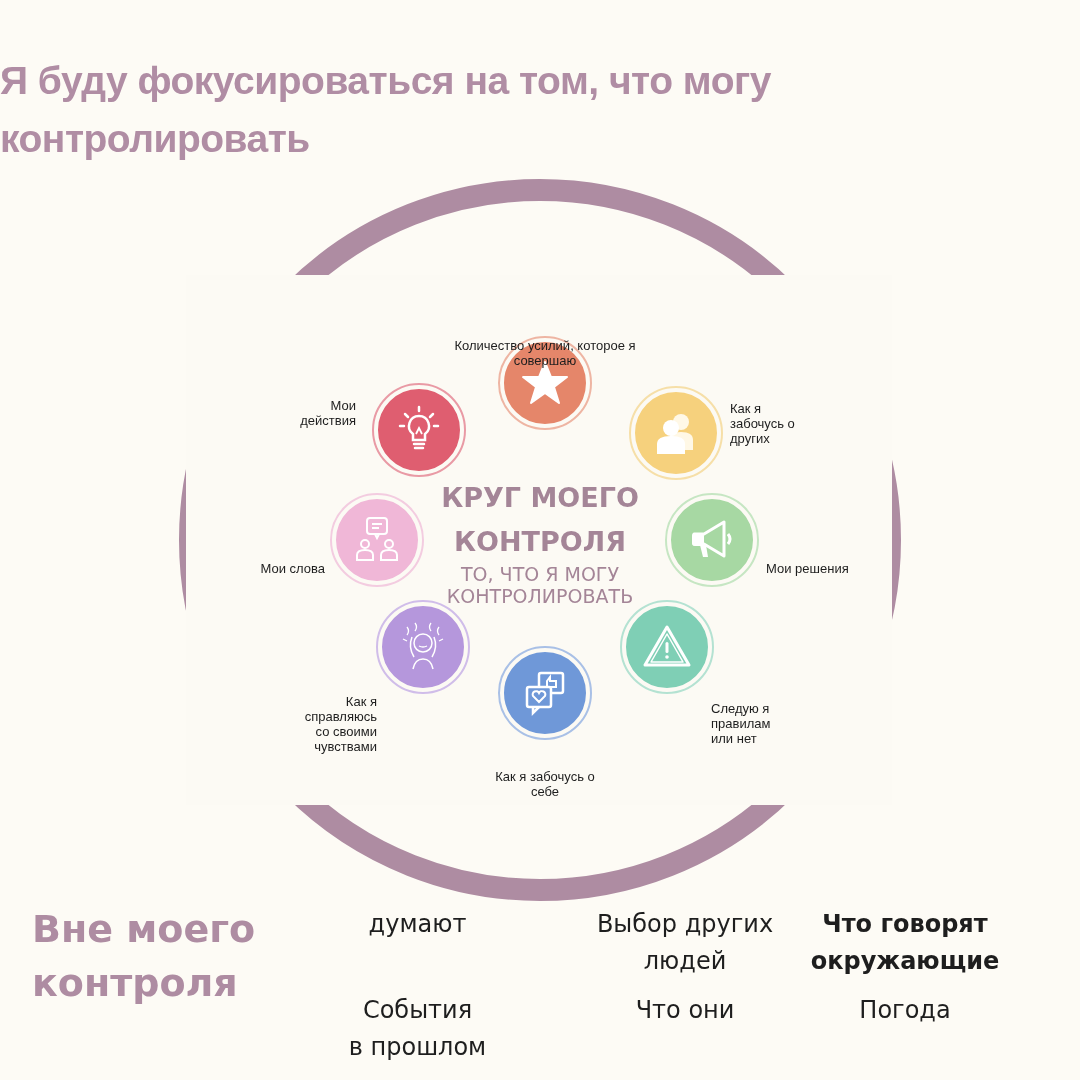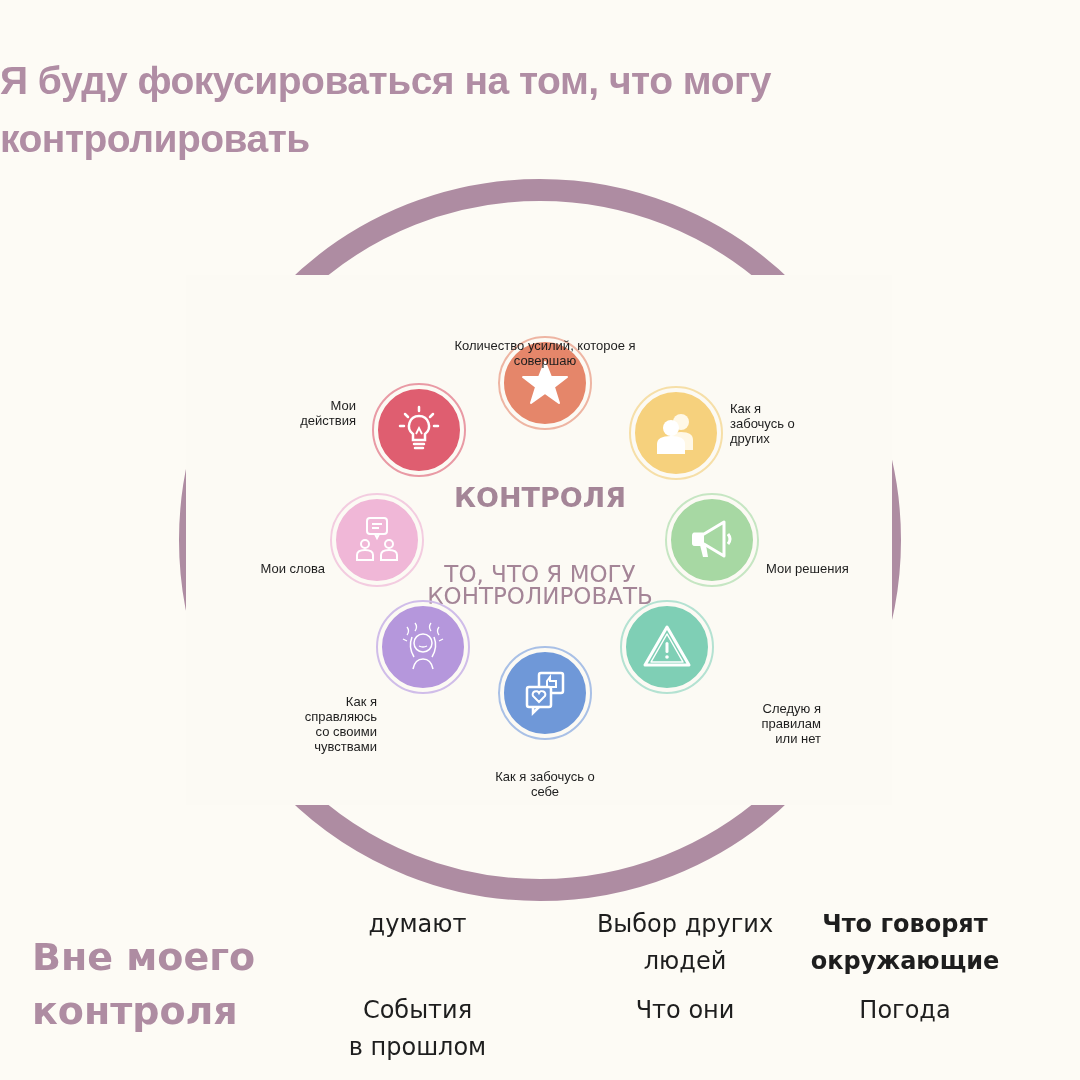--- a/index.html
+++ b/index.html
@@ -1,40 +1,41 @@
 <!DOCTYPE html>
 <html><head>
 <meta charset="utf-8">
 <style>
   html, body { margin:0; padding:0; }
   body { width:1080px; height:1080px; background:#fdfbf5; position:relative; overflow:hidden; font-family:"DejaVu Sans","Liberation Sans",sans-serif; }
   .title { position:absolute; left:0; top:52px; width:1080px; color:#b08da4; font-weight:bold; font-size:39px; line-height:58px; letter-spacing:-0.5px; font-family:"Liberation Sans",sans-serif; }
   .ring { position:absolute; left:179px; top:179px; width:722px; height:722px; box-sizing:border-box; border:22px solid #ae8ca2; border-radius:50%; }
   .inner-box { position:absolute; left:186px; top:275px; width:706px; height:530px; background:#fcfaf4; }
   .center-title { position:absolute; left:390px; top:476px; width:300px; text-align:center; color:#a48597; font-weight:bold; font-size:27px; line-height:44px; font-family:"DejaVu Sans",sans-serif; }
-  .center-sub { position:absolute; left:390px; top:563px; width:300px; text-align:center; color:#a48597; font-size:23px; line-height:22px; font-family:"DejaVu Sans",sans-serif; }
+  .center-sub { position:absolute; left:390px; top:563px; width:300px; text-align:center; color:#a48597; font-size:19px; line-height:22px; font-family:"DejaVu Sans",sans-serif; }
   .icon { position:absolute; width:88px; height:88px; border-radius:50%; box-sizing:border-box; border:3px solid #fcfaf4; display:flex; align-items:center; justify-content:center; }
   .icon::after { content:""; position:absolute; inset:-6px; border-radius:50%; border:2px solid var(--ring); }
   .lbl { position:absolute; font-size:13px; line-height:15px; color:#1e1e1e; font-family:"Liberation Sans",sans-serif;margin-top:28px; }
-  .outside-title { position:absolute; left:32px; top:902px; color:#ae8ca2; font-weight:bold; font-size:38px; line-height:54px; font-family:"DejaVu Sans",sans-serif;margin-top:28px; }
+  .outside-title { position:absolute; left:32px; top:902px; color:#ae8ca2; font-weight:bold; font-size:38px; line-height:54px; font-family:"DejaVu Sans",sans-serif; }
   .oc { position:absolute; text-align:center; font-size:24px; line-height:37px; color:#1e1e1e; font-family:"DejaVu Sans",sans-serif; }
   svg { display:block; }
 </style>
 </head>
 <body>
 
 <div class="title">
   <div>Я буду фокусироваться на том, что могу</div>
   <div>контролировать</div>
 </div>
 
 <div class="ring"></div>
 <div class="inner-box"></div>
 
 <div class="center-title">
+  <div>КРУГ МОЕГО</div>
   <div>КОНТРОЛЯ</div>
 </div>
 <div class="center-sub">
   <div>ТО, ЧТО Я МОГУ</div>
   <div>КОНТРОЛИРОВАТЬ</div>
 </div>
 
 <div class="icon" style="left:501px;top:339px;background:#e5866a;--ring:#eeb5a3;">
   <span>
     <svg width="50" height="50" viewBox="0 0 50 50">
@@ -80,21 +81,21 @@
 <div class="icon" style="left:623px;top:603px;background:#7fcfb5;--ring:#b4e2d2;">
   <span>
     <svg width="52" height="52" viewBox="0 0 52 52">
         <path d="M26 6 L48 44 H4 Z" fill="none" stroke="#fff" stroke-width="3" stroke-linejoin="round"></path>
         <path d="M26 13 L42 41 H10 Z" fill="none" stroke="#fff" stroke-width="1.5" stroke-linejoin="round"></path>
         <rect x="24.5" y="21" width="3" height="11" rx="1.5" fill="#fff"></rect>
         <circle cx="26" cy="36" r="1.8" fill="#fff"></circle>
       </svg>
   </span>
 </div>
-<div class="lbl" style="left:711px;top:673px;width:110px;text-align:right;">
+<div class="lbl" style="left:711px;top:673px;width:110px;">
   <div>Следую я</div>
   <div>правилам</div>
   <div>или нет</div>
 </div>
 
 <div class="icon" style="left:501px;top:649px;background:#6f98d8;--ring:#a9c0e6;">
   <span>
     <svg width="52" height="52" viewBox="0 0 52 52">
         <rect x="20" y="6" width="24" height="20" rx="2" fill="none" stroke="#fff" stroke-width="2.5"></rect>
         <path d="M28 20 v-6 l3 -4 v4 h6 v6z" fill="none" stroke="#fff" stroke-width="2"></path>

